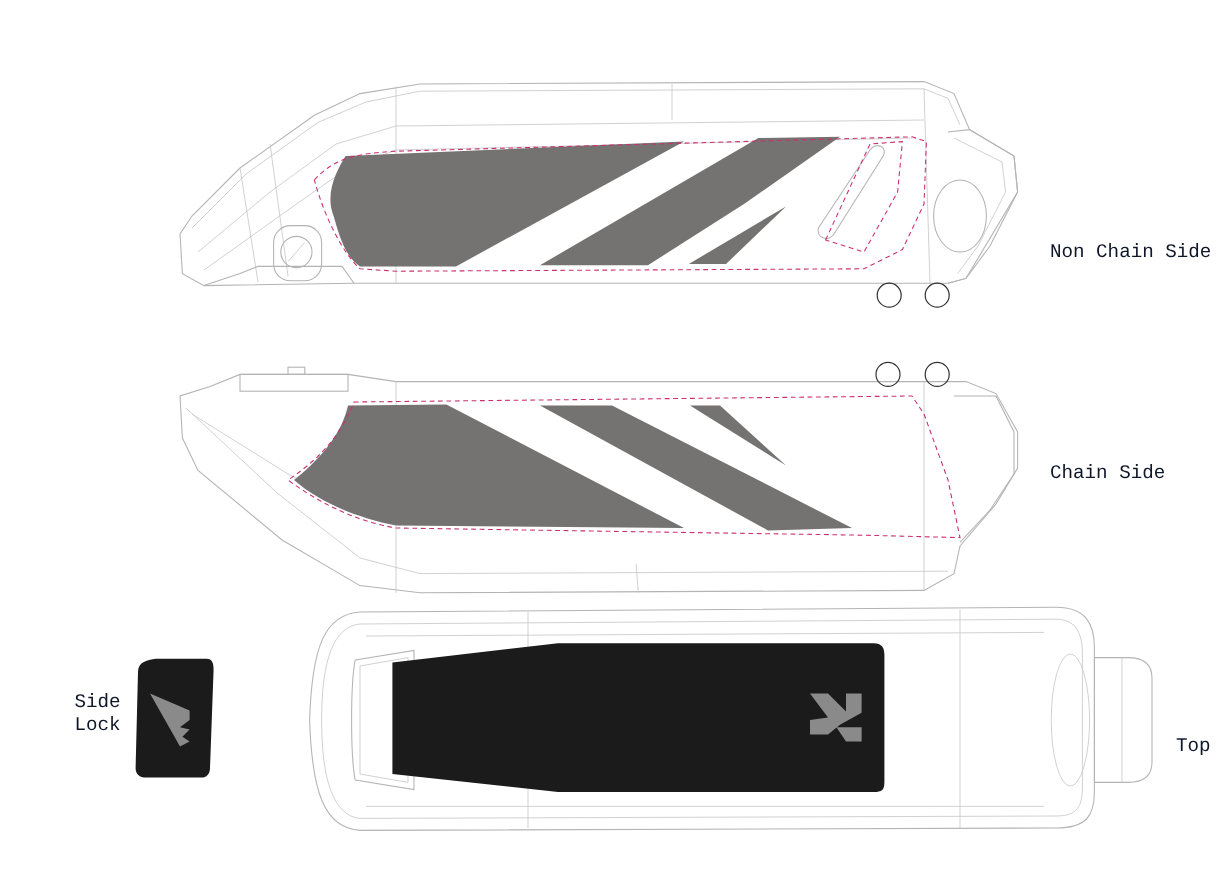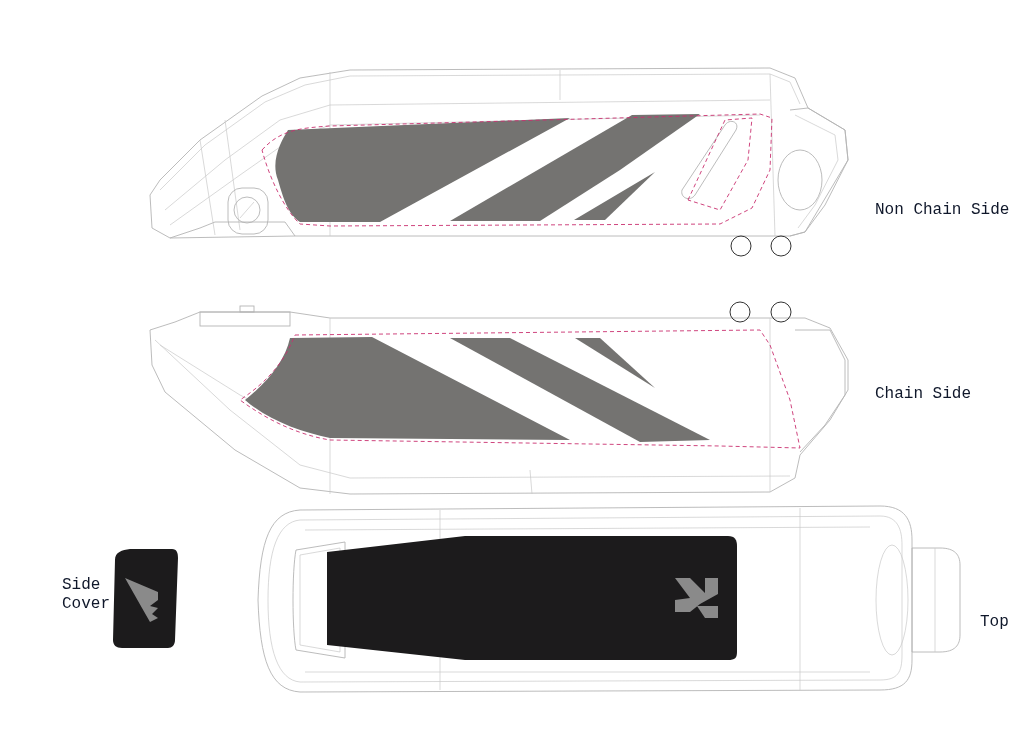--- a/index.html
+++ b/index.html
@@ -98,13 +98,13 @@
   <g>
     <path class="blk" d="M115,560 C115,552 122,550 130,549 L172,549 C177,549 178,553 178,558 L175,640 C175,645 172,648 168,648 L122,648 C116,648 113,645 113,640 Z"></path>
     <path fill="#8a8a8a" d="M125,578 L158,592 L158,600 L150,606 L158,608 L152,614 L158,618 L150,622 L142,608 Z"></path>
   </g>
 </svg>
 
 <div class="label" style="left:875px; top:202px;">Non Chain Side</div>
 <div class="label" style="left:875px; top:386px;">Chain Side</div>
 <div class="label" style="left:980px; top:614px;">Top</div>
 <div class="label" style="left:62px; top:577px;">Side</div>
-<div class="label" style="left:62px; top:596px;">Cover</div>
+<div class="label" style="left:62px; top:596px;">Lock</div>
 
 </body></html>

